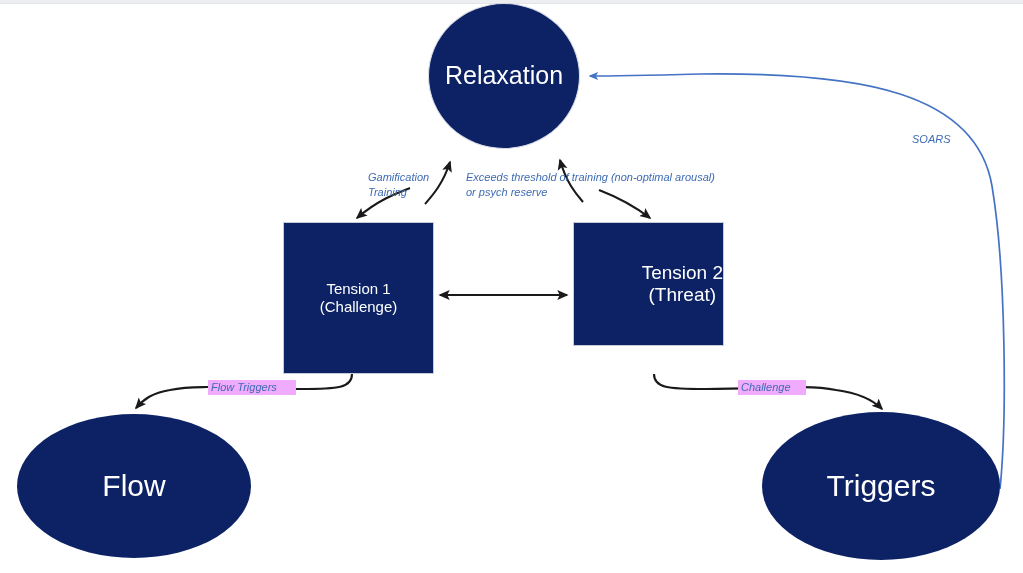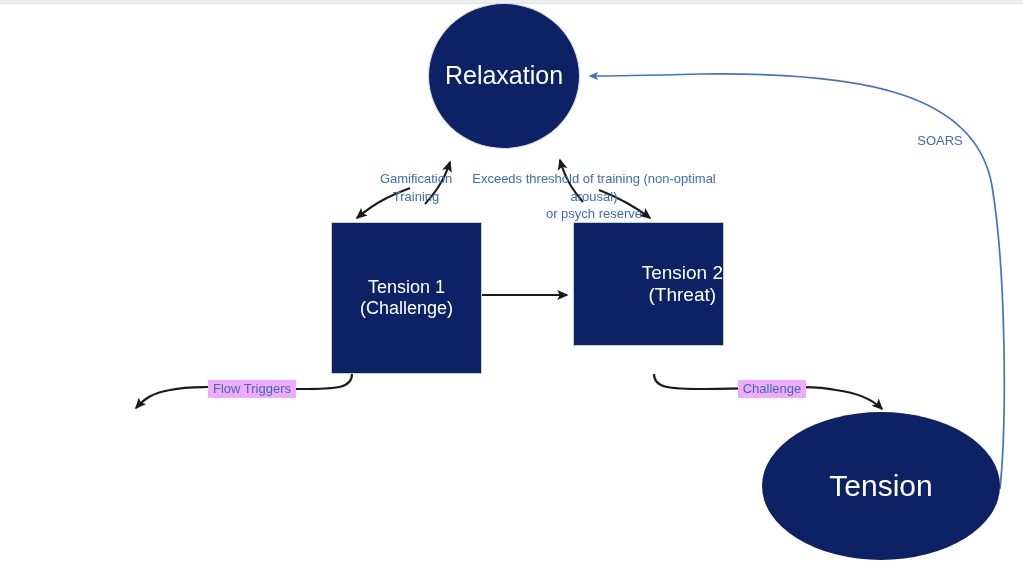--- a/index.html
+++ b/index.html
@@ -62,22 +62,21 @@
     top: 3px;
     width: 152px;
     height: 146px;
     font-size: 25px;
   }
   #node-tension1 {
     left: 283px;
     top: 222px;
     width: 151px;
     height: 152px;
-    font-size: 18px;
-    margin-left: 48px;
+    font-size: 15px;
   }
   #node-tension2 {
     left: 573px;
     top: 222px;
     width: 151px;
     height: 124px;
     font-size: 19px;
     justify-content: flex-end;
   }
   #node-flow {
@@ -90,24 +89,24 @@
   #node-burnout {
     left: 762px;
     top: 412px;
     width: 238px;
     height: 148px;
     font-size: 30px;
   }
   .edge-label {
     position: absolute;
     color: #3e6bb5;
-    font-size: 13px;
+    font-size: 11px;
     line-height: 1.35;
-    text-align: center;
     white-space: pre-line;
+    font-style: italic;
   }
   .edge-label.on-line {
     background: #f0abfc;
     padding: 0 3px;
   }
   #label-gamification {
     left: 368px;
     top: 170px;
     width: 96px;
   }
@@ -181,23 +180,26 @@
   <div class="node box" id="node-tension1">
     <span style="white-space:pre-line">Tension 1
 (Challenge)</span>
   </div>
 
   <div class="node box" id="node-tension2">
     <span style="white-space:pre-line">Tension 2
 (Threat)</span>
   </div>
 
+  <div class="node ellipse" id="node-flow">
+    <span>Flow</span>
+  </div>
 
   <div class="node ellipse" id="node-burnout">
-    <span>Tension</span>
+    <span>Triggers</span>
   </div>
 
   <div class="edge-label" id="label-gamification">Gamification
 Training</div>
 
   <div class="edge-label" id="label-exceeds">Exceeds threshold of training (non-optimal arousal)
 or psych reserve</div>
 
 
   <div class="edge-label on-line" id="label-flow-triggers">Flow Triggers</div>

